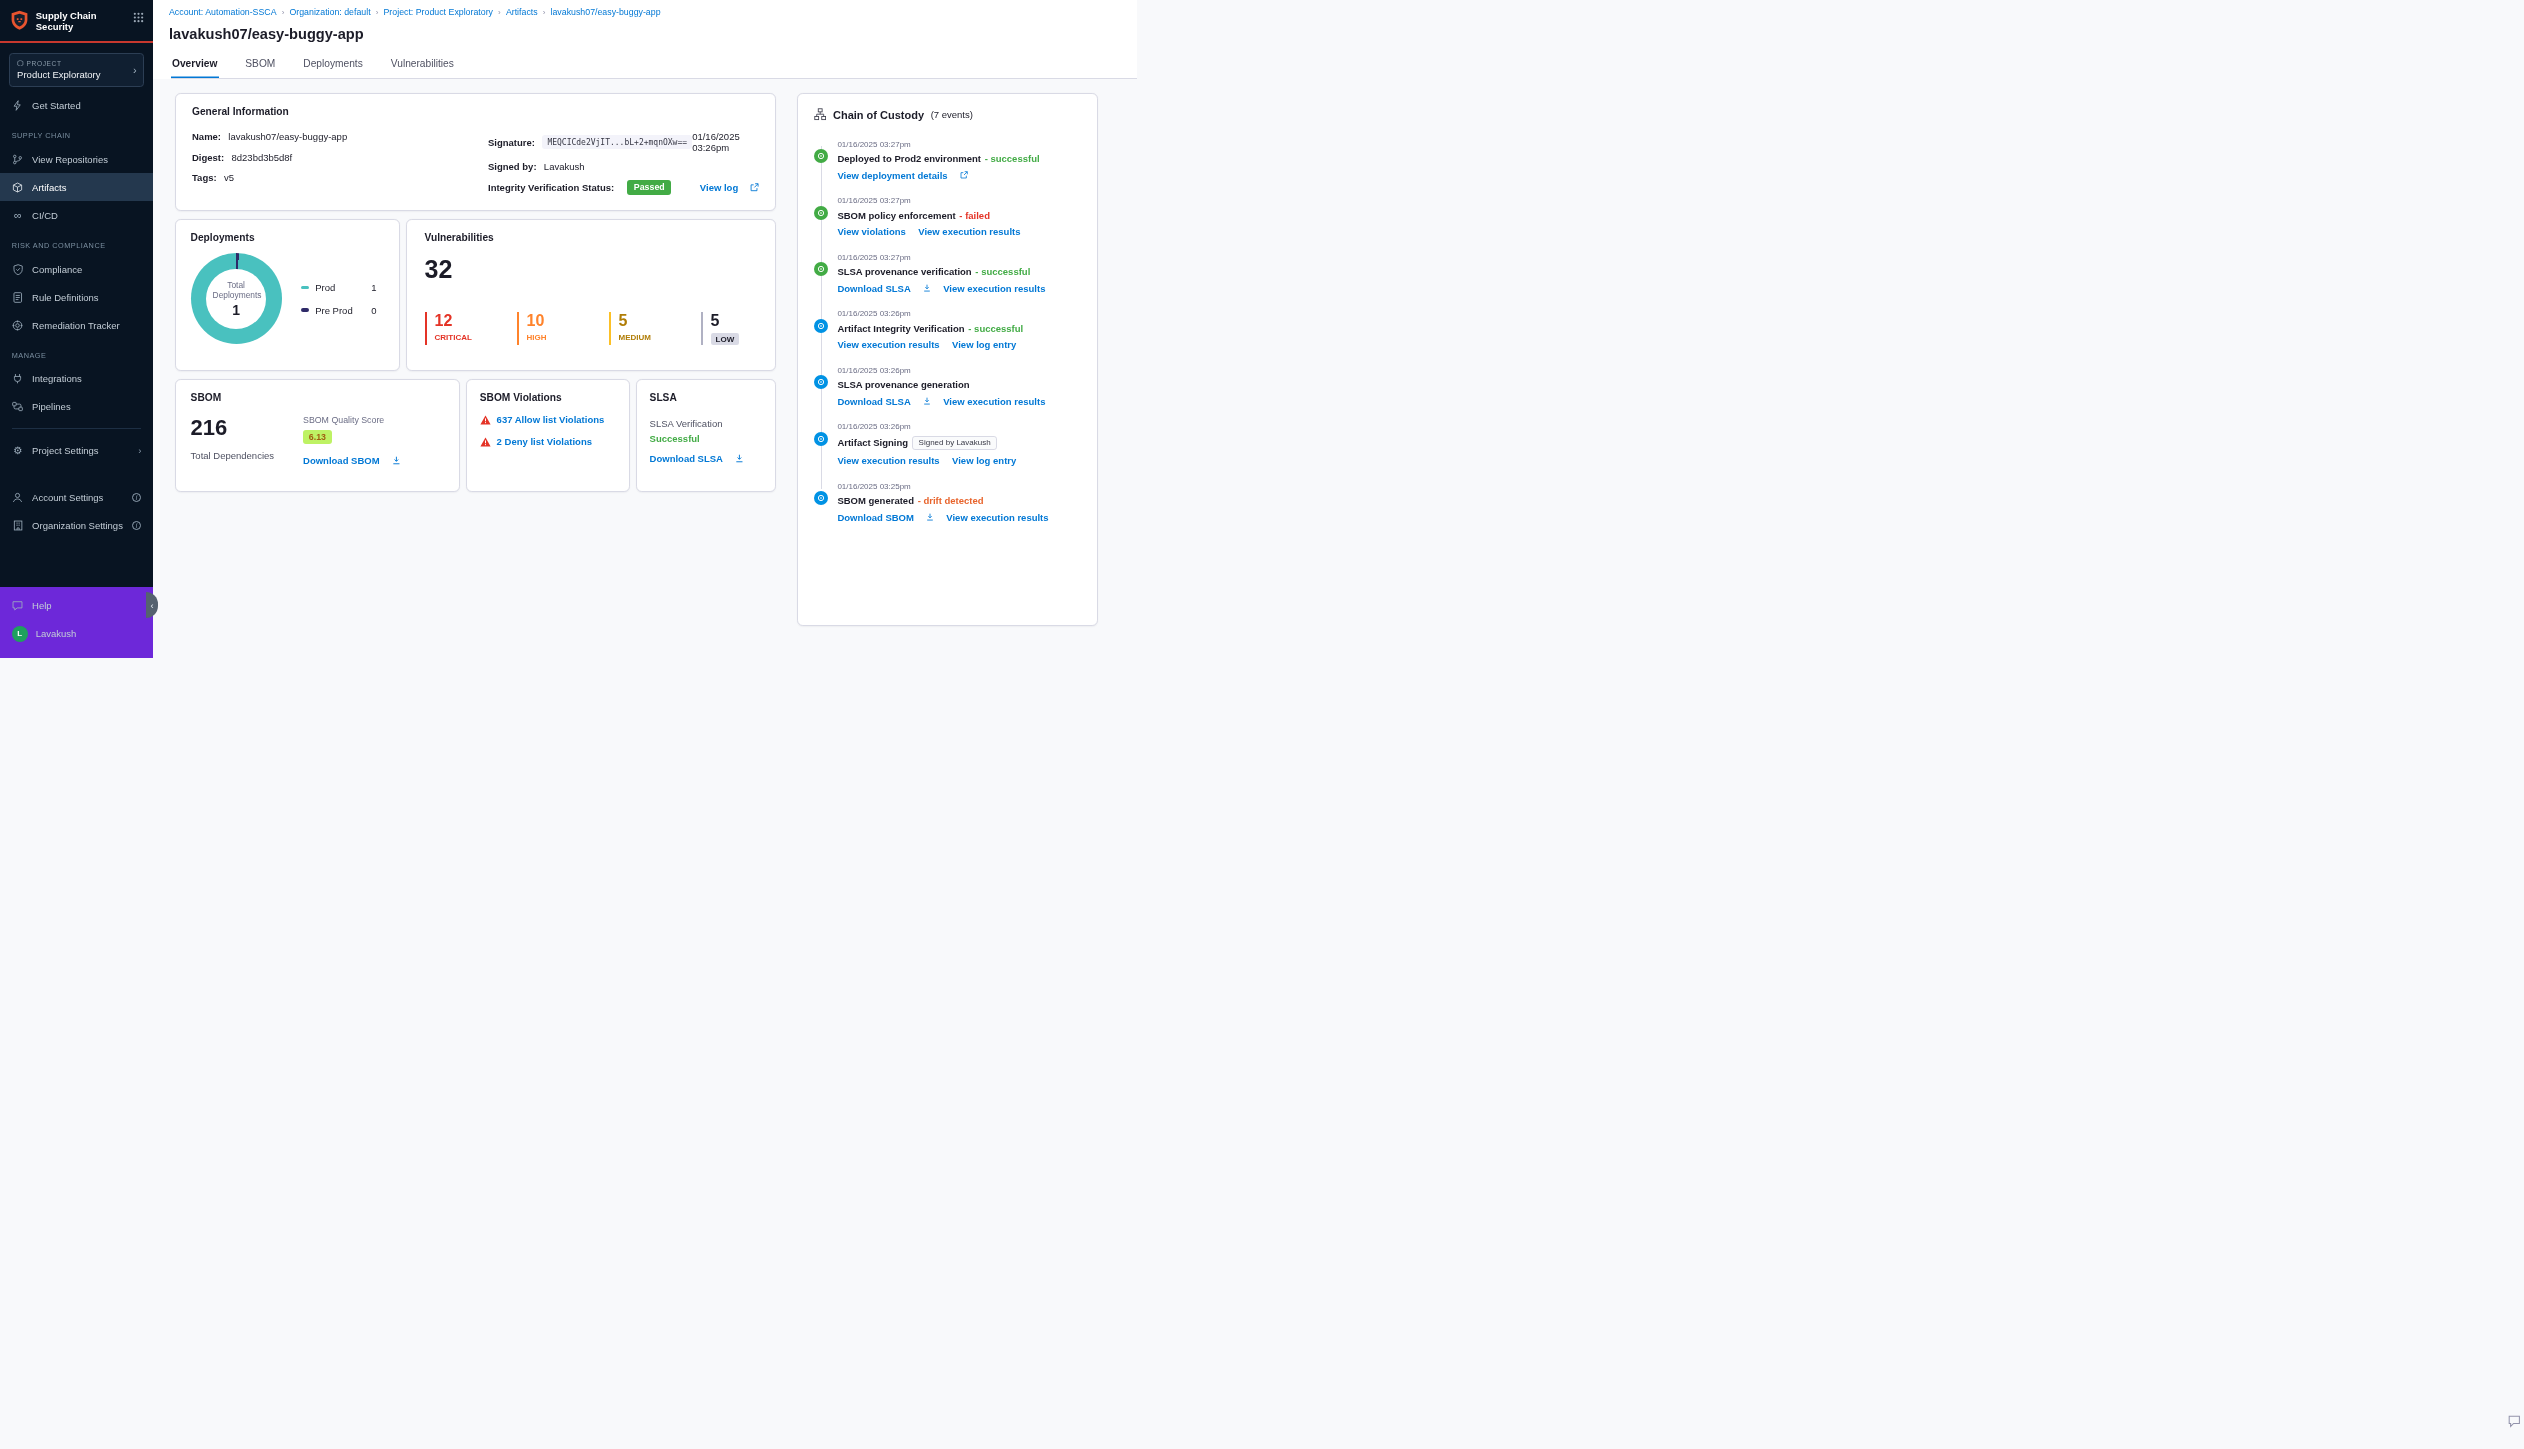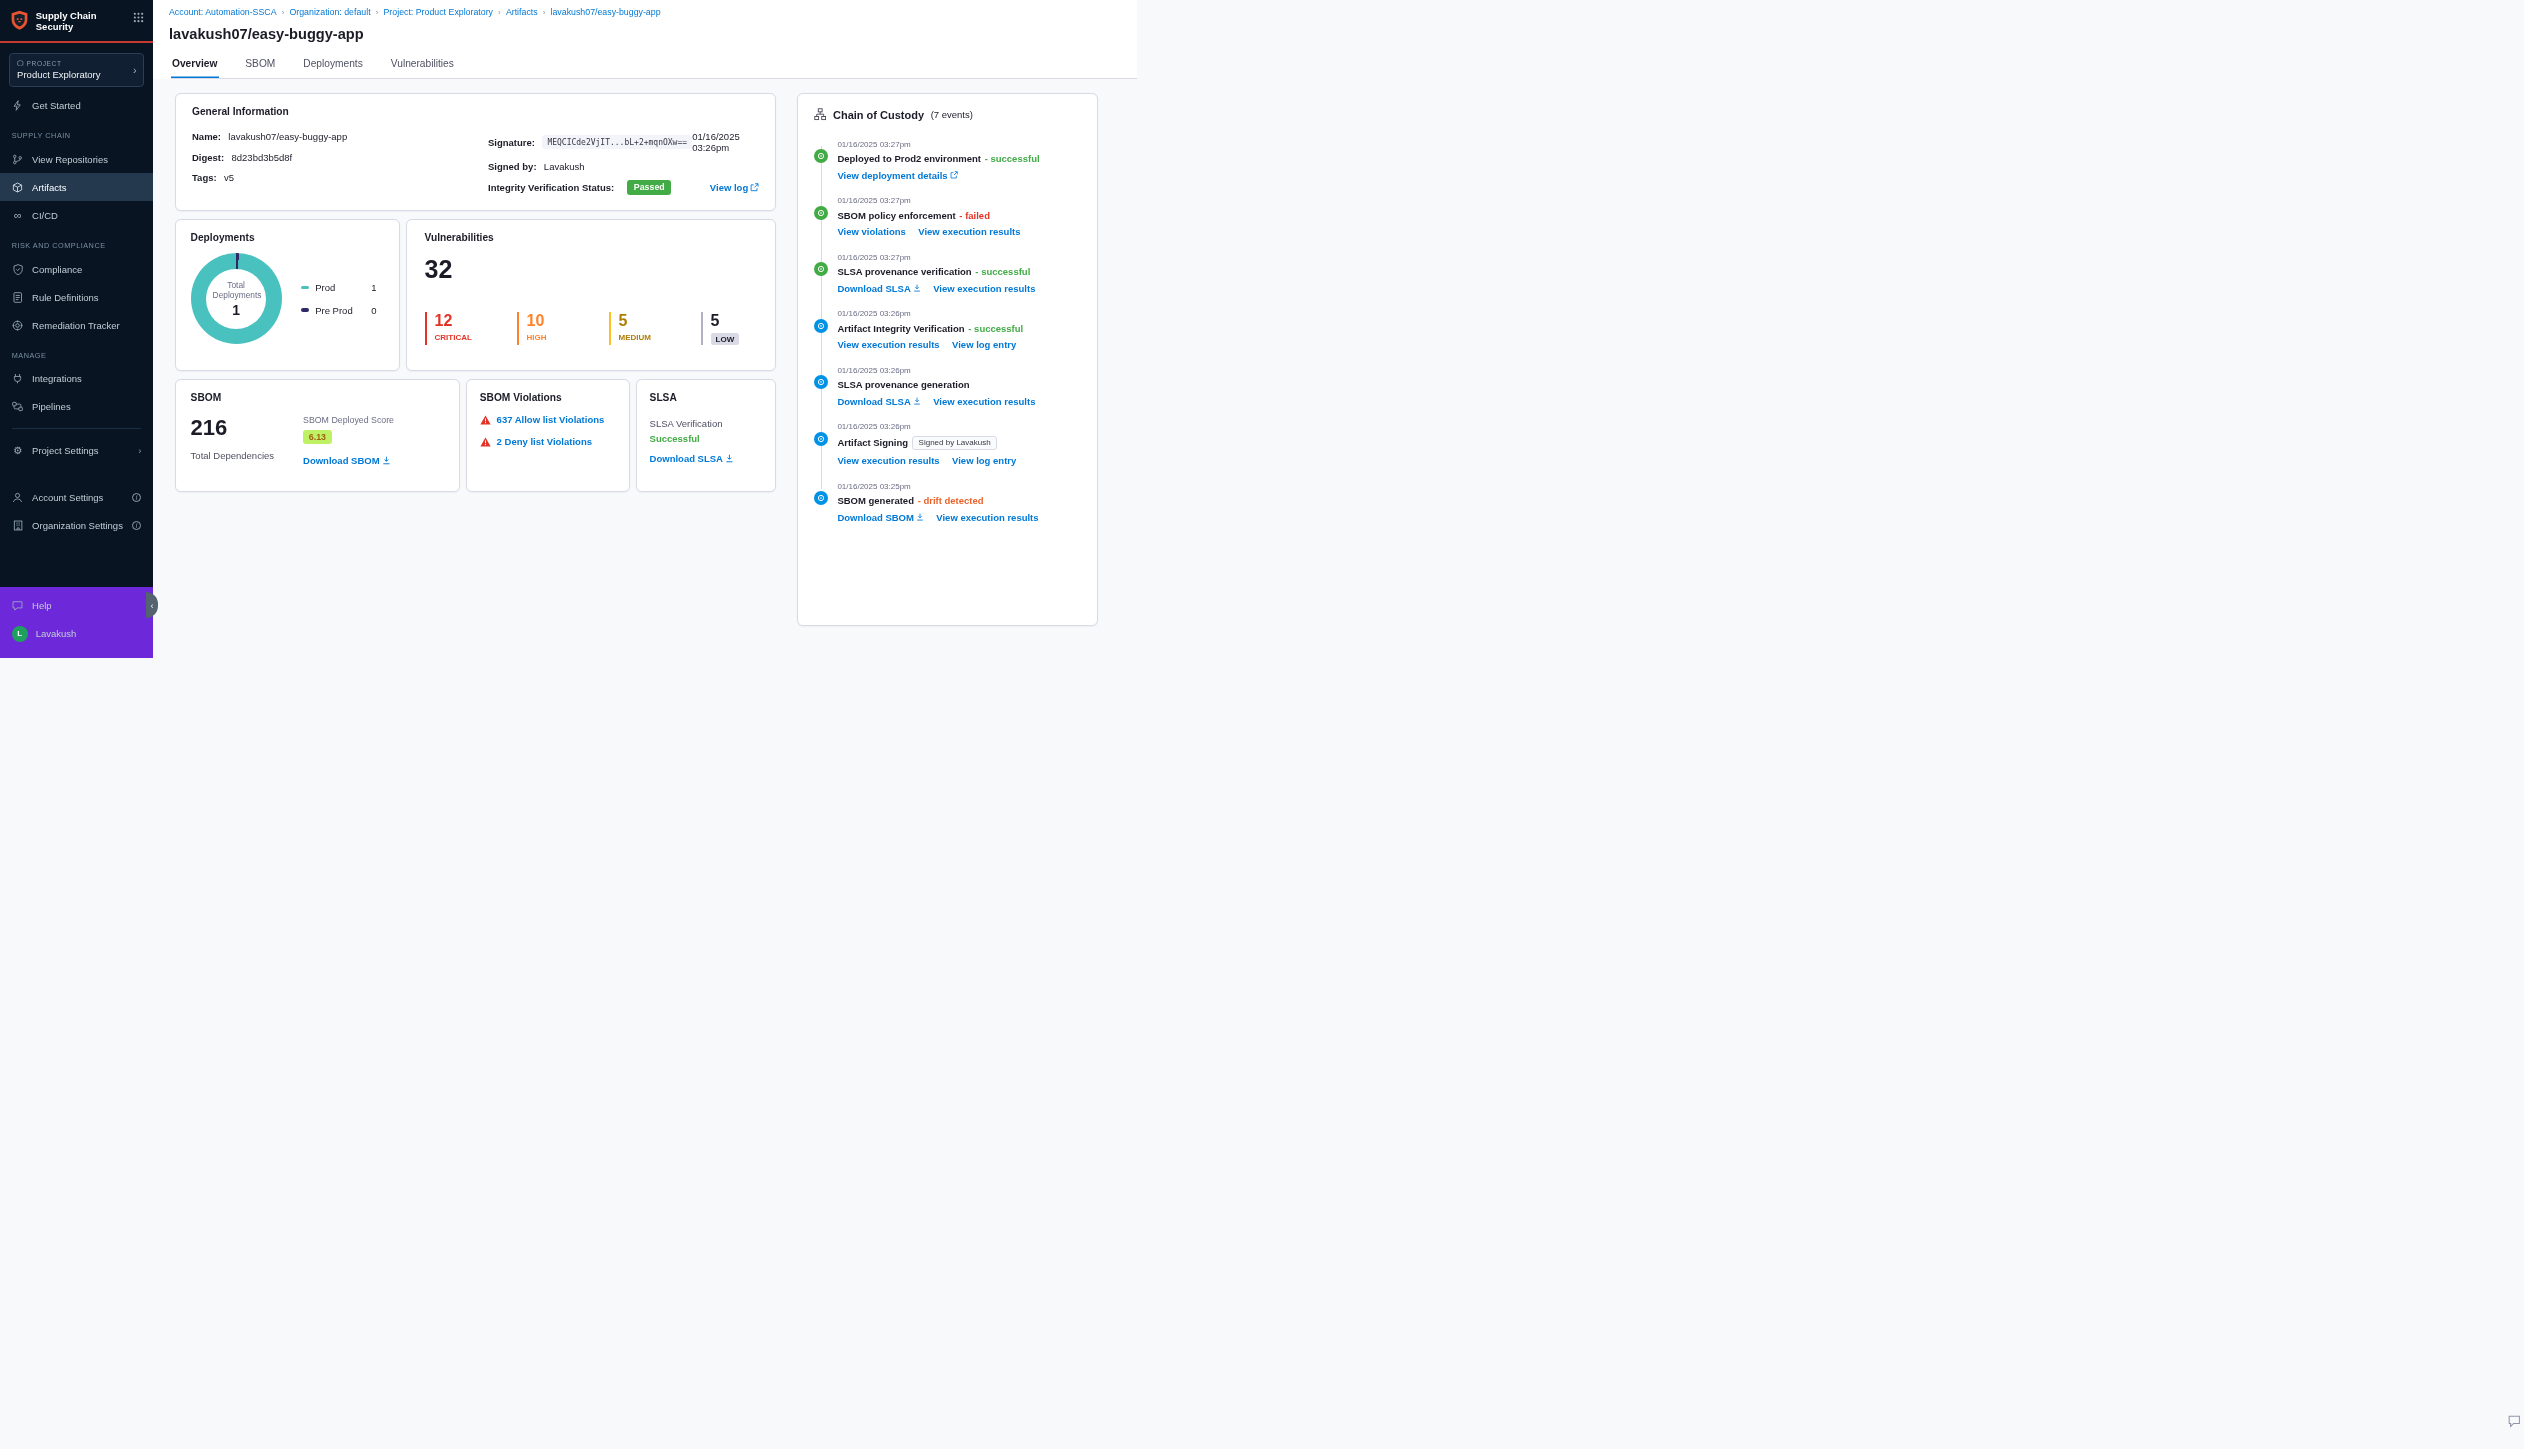--- a/index.html
+++ b/index.html
@@ -47,21 +47,21 @@
   
   .gi-card { padding:12.4px 16px 14.6px; height:118px; }
   .gi-grid { display:flex; margin-top:14px; }
   .gi-left { width:296px; display:flex; flex-direction:column; gap:9.5px; }
   .gi-right { flex:1; display:flex; flex-direction:column; gap:8px; }
   .gi-row { display:flex; align-items:center; font-size:9.5px; color:#1c1c28; }
   .gi-label { font-weight:600; margin-right:7.3px; white-space:nowrap; }
   .sig-pill { background:#f3f3fa; border-radius:2.9px; padding:2.2px 5.1px; font-family:"DejaVu Sans Mono", monospace; font-size:8px; color:#383946; }
   .gi-date { margin-left:auto; font-size:9.5px; color:#1c1c28; }
   .badge-passed { background:#42ab45; color:#fff; font-size:8.8px; font-weight:600; border-radius:2.9px; padding:2.2px 6.6px; margin-left:5.8px; }
-  .link { color:#0278d5; font-weight:600; font-size:9.5px; display:inline-flex; align-items:center; gap:2px; cursor:pointer; }
+  .link { color:#0278d5; font-weight:600; font-size:9.5px; display:inline-flex; align-items:center; gap:12px; cursor:pointer; }
   .gi-viewlog { margin-left:auto; }
 
   
   .row2 { display:flex; gap:5.8px; }
   .dep-card { width:238px; height:152px; padding:12.4px 14.6px; }
   .dep-body { display:flex; align-items:center; margin-top:10.2px; gap:19px; }
   .donut { width:91px; height:91px; border-radius:50%; background:conic-gradient(#2e2a68 0deg 3deg, #49c1bf 3deg 360deg); position:relative; flex:none; }
   .donut-hole { position:absolute; inset:15.3px; background:#fff; border-radius:50%; display:flex; flex-direction:column; align-items:center; justify-content:center; }
   .donut-label { font-size:8.4px; color:#6b6d85; text-align:center; line-height:1.25; width:47px; }
   .donut-value { font-size:14px; font-weight:700; color:#1c1c28; margin-top:1.5px; }
@@ -426,21 +426,21 @@
 
       <div class="row3">
         <div class="card sbom-card">
           <div class="card-title">SBOM</div>
           <div class="sbom-body">
             <div>
               <div class="sbom-total">216</div>
               <div class="sbom-deps">Total Dependencies</div>
             </div>
             <div class="sbom-right">
-              <div class="muted">SBOM Deployed Score</div>
+              <div class="muted">SBOM Quality Score</div>
               <span class="score-badge">6.13</span>
               <div class="sbom-dl">
                 <a class="link">
                   <span>Download SBOM</span>
                   <svg class="ic" width="8.8" height="8.8" viewBox="0 0 12 12" fill="none" stroke="#0278d5" stroke-width="1.3">
                     <path d="M6 1v6M3.5 4.8 6 7.3l2.5-2.5M1.8 10.6h8.4"></path>
                   </svg>
                 </a>
               </div>
             </div>

